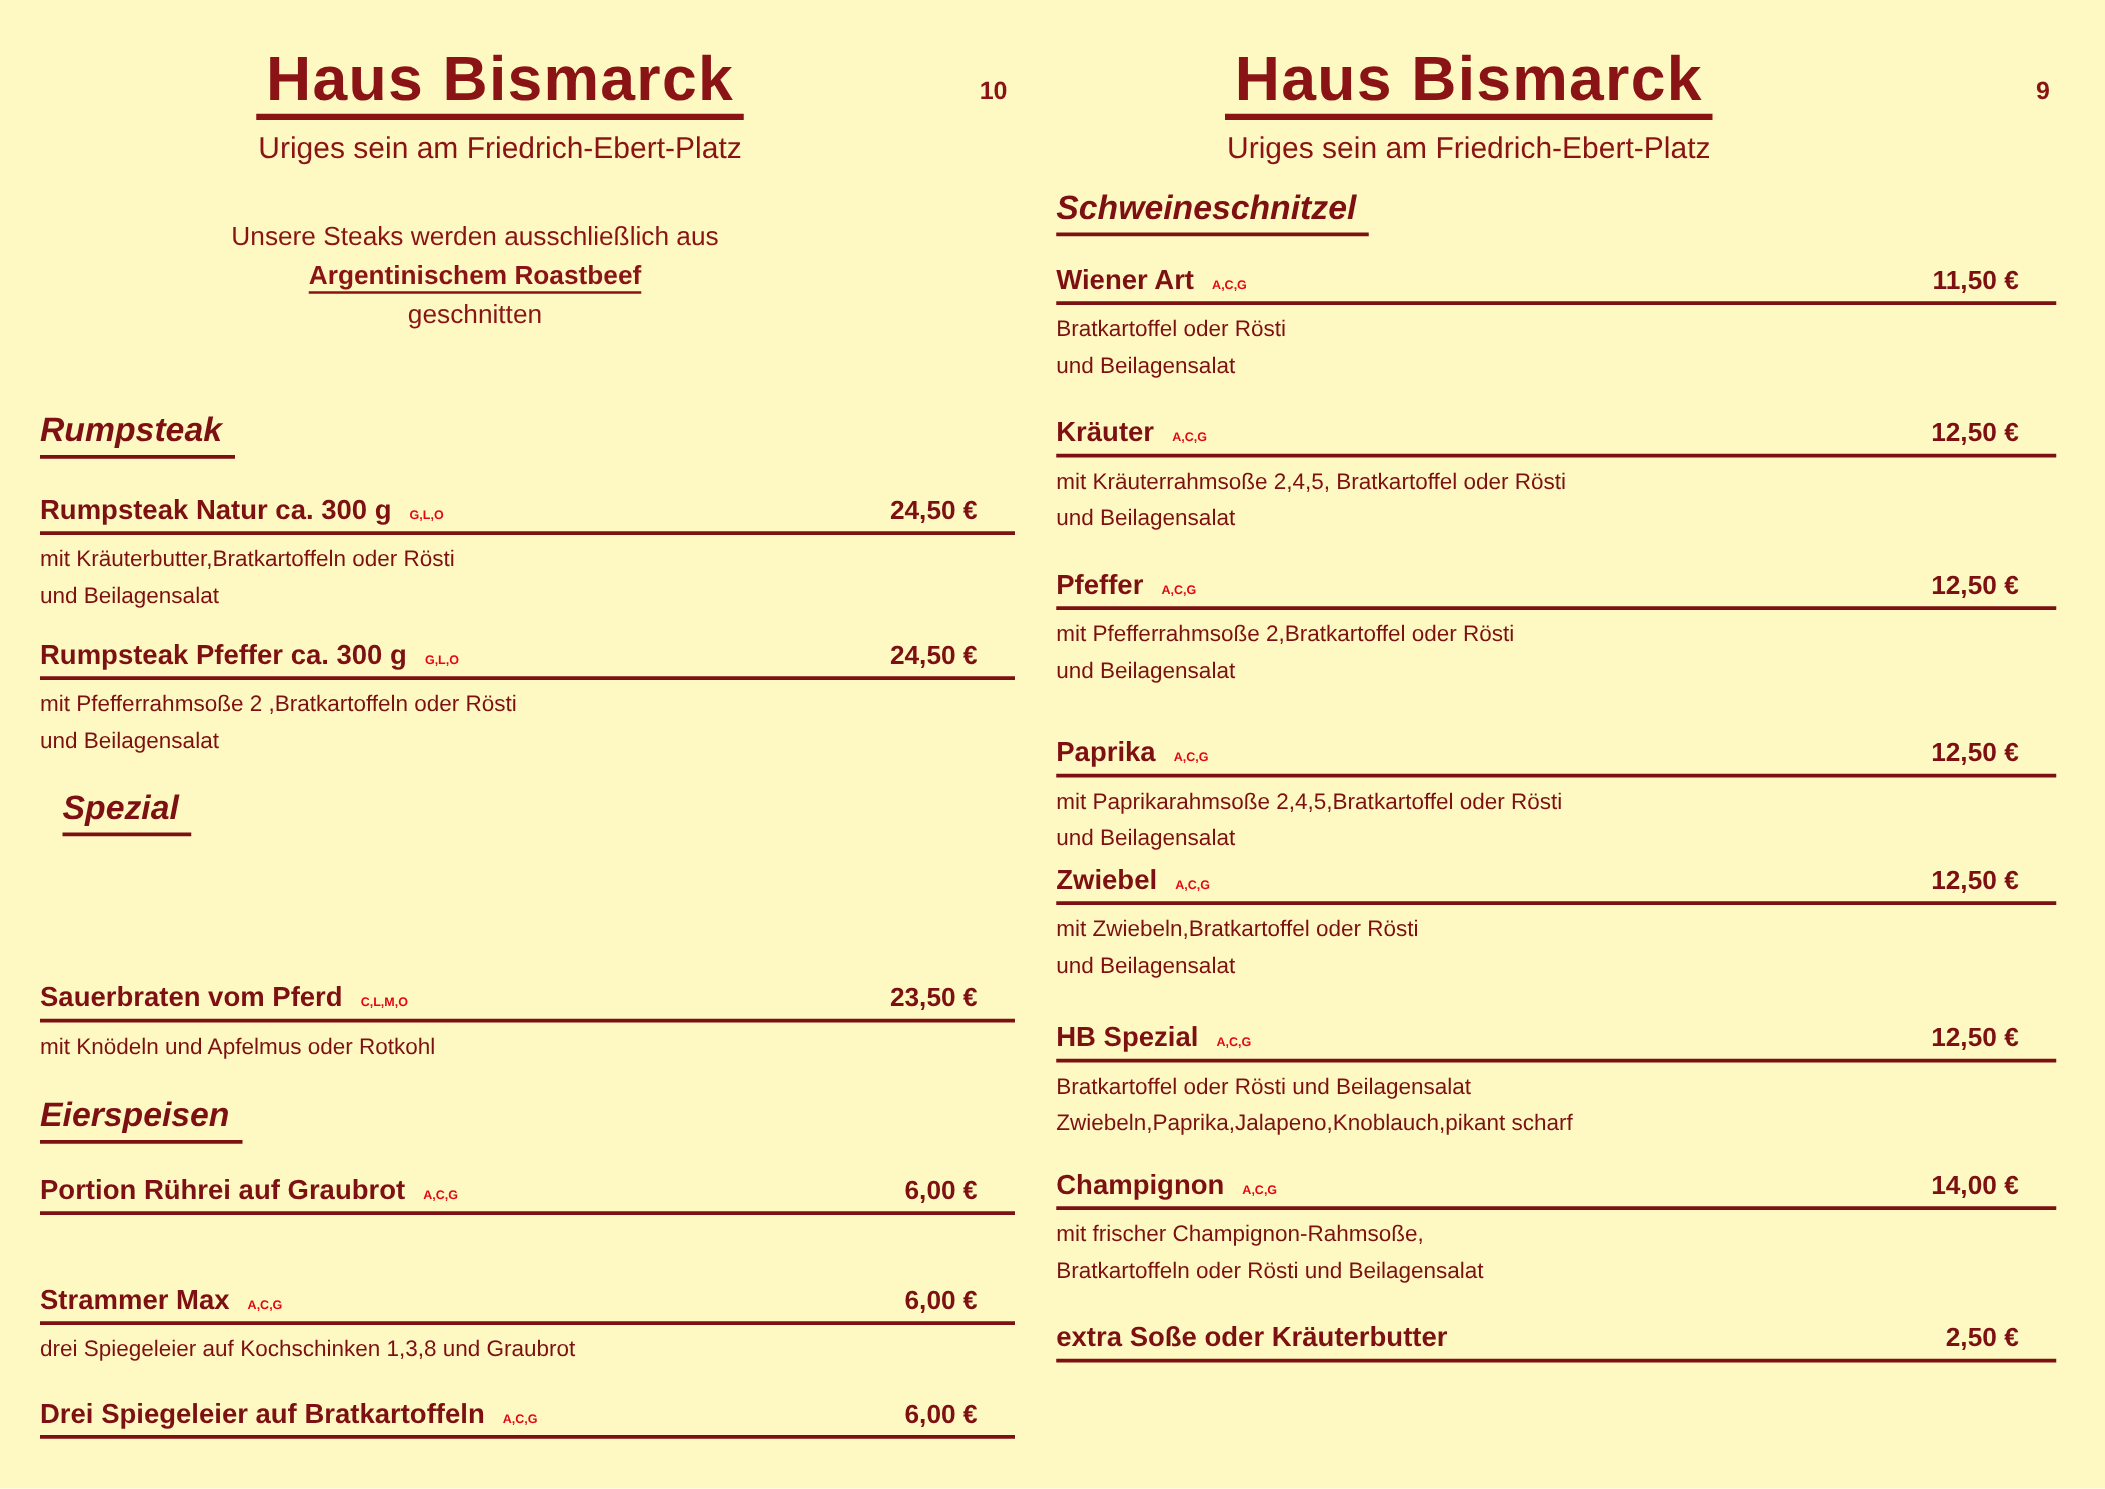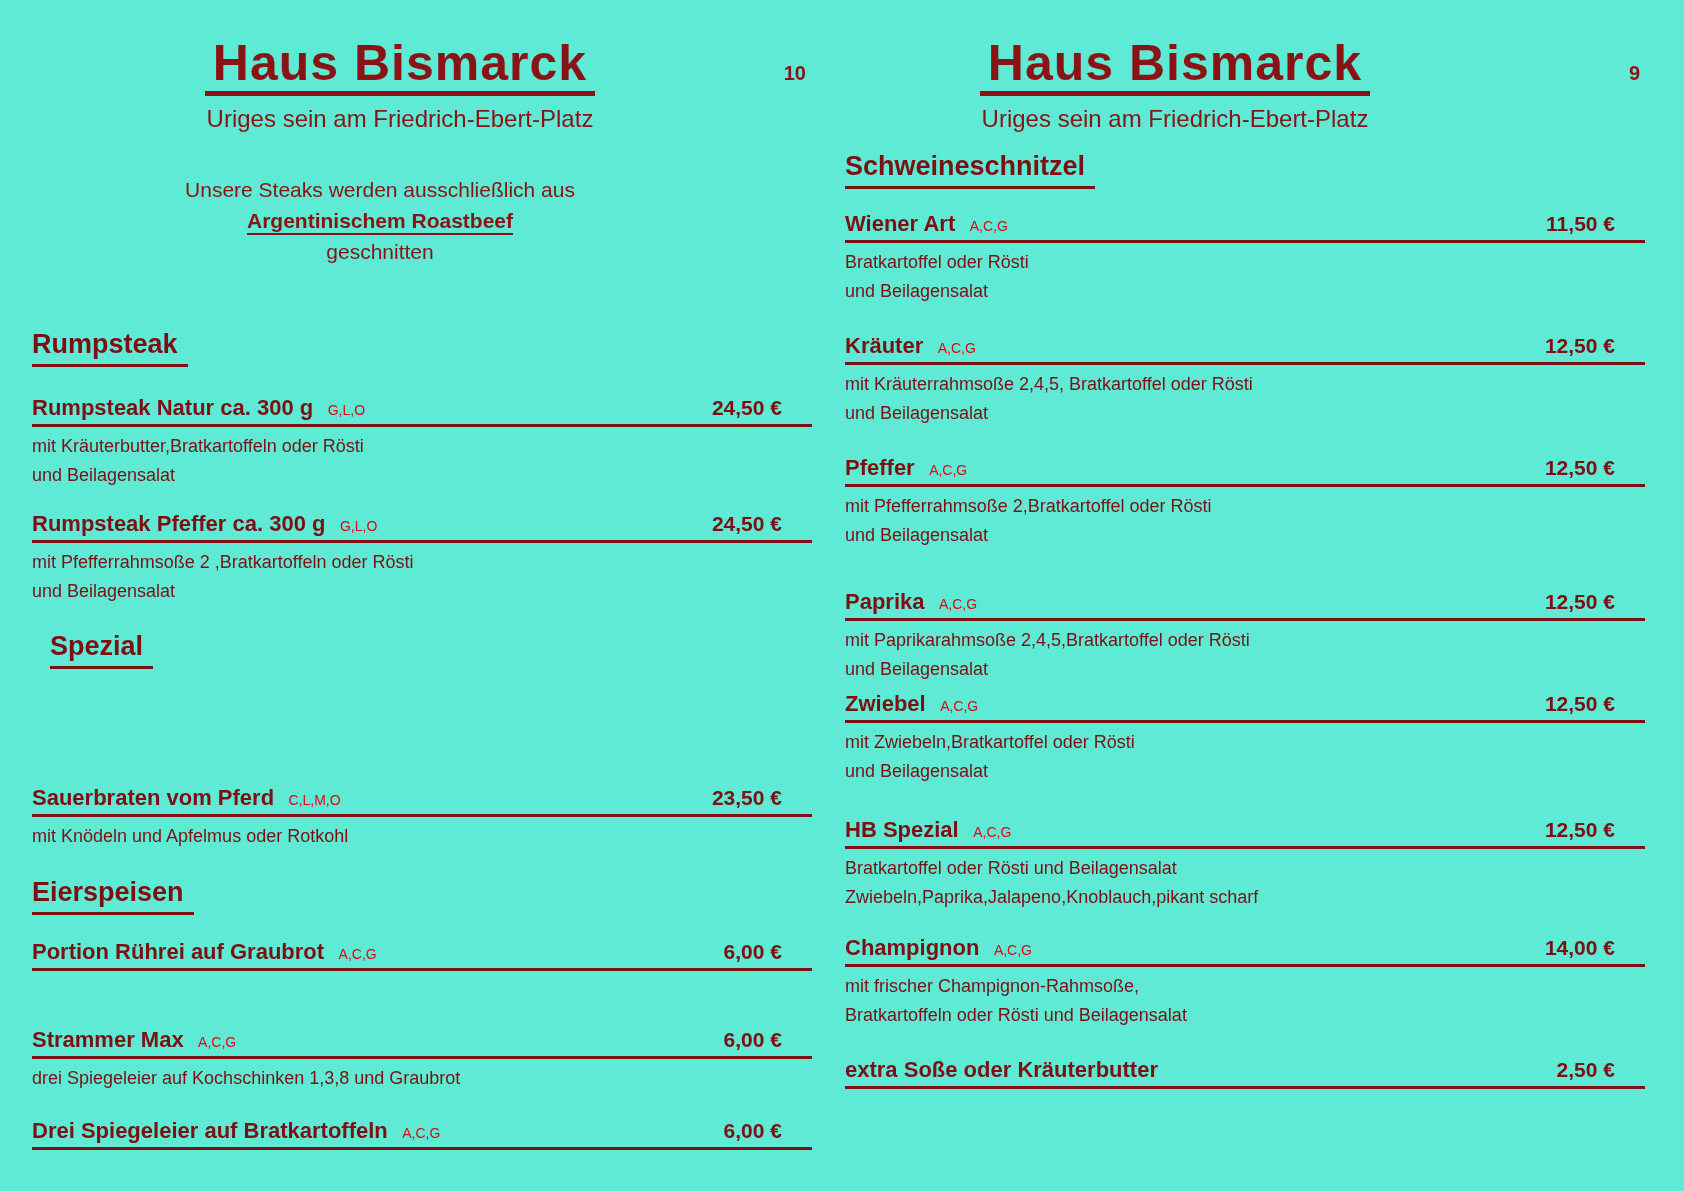--- a/index.html
+++ b/index.html
@@ -4,21 +4,21 @@
 <style>
   :root{
     --maroon:#7d1013;
     --title:#8a1315;
     --red:#e30613;
   }
   html,body{margin:0;padding:0;background:#ffffff;}
   .canvas{
     position:relative;
     width:1684px;height:1191px;
-    background:#5eead4;
+    background:#fef9c3;
     font-family:"Liberation Sans", sans-serif;
     color:var(--maroon);
     overflow:hidden;
   }
   .abs{position:absolute;}
   
   .brand{text-align:center;}
   .brand-title span{
     display:inline-block;
     font-size:50px;font-weight:bold;color:var(--title);
@@ -29,34 +29,34 @@
   }
   .brand-sub{font-size:24px;margin-top:9px;color:var(--title);}
   
   .pnum{font-size:20px;font-weight:bold;text-align:right;color:var(--title);}
   
   .intro{font-size:21px;line-height:31px;text-align:center;color:var(--title);}
   .intro-bold span{font-weight:bold;border-bottom:2px solid var(--title);display:inline-block;line-height:1.15;}
   
   .sec span{
     display:inline-block;
-    font-size:27px;font-weight:bold;
+    font-size:27px;font-weight:bold;font-style:italic;
     border-bottom:3px solid var(--maroon);
     padding:0 10px 4px 0;
     line-height:1.1;
   }
   
   .item{}
   .row{
     display:flex;justify-content:space-between;align-items:baseline;
     border-bottom:3px solid var(--maroon);
     padding-bottom:4px;
   }
   .name{font-size:22px;font-weight:bold;line-height:23px;}
-  .alg{font-size:14px;font-weight:normal;color:var(--red);margin-left:10px;}
+  .alg{font-size:10px;font-weight:bold;color:var(--red);margin-left:10px;}
   .price{font-size:21px;font-weight:bold;padding-right:30px;white-space:nowrap;}
   .desc{font-size:18px;line-height:21px;margin-top:9px;}
   .desc + .desc{margin-top:8px;}
 </style>
 </head>
 <body>
 
 <div class="canvas">
 
   <div class="abs brand" style="left:30px;top:38px;width:740px;">

